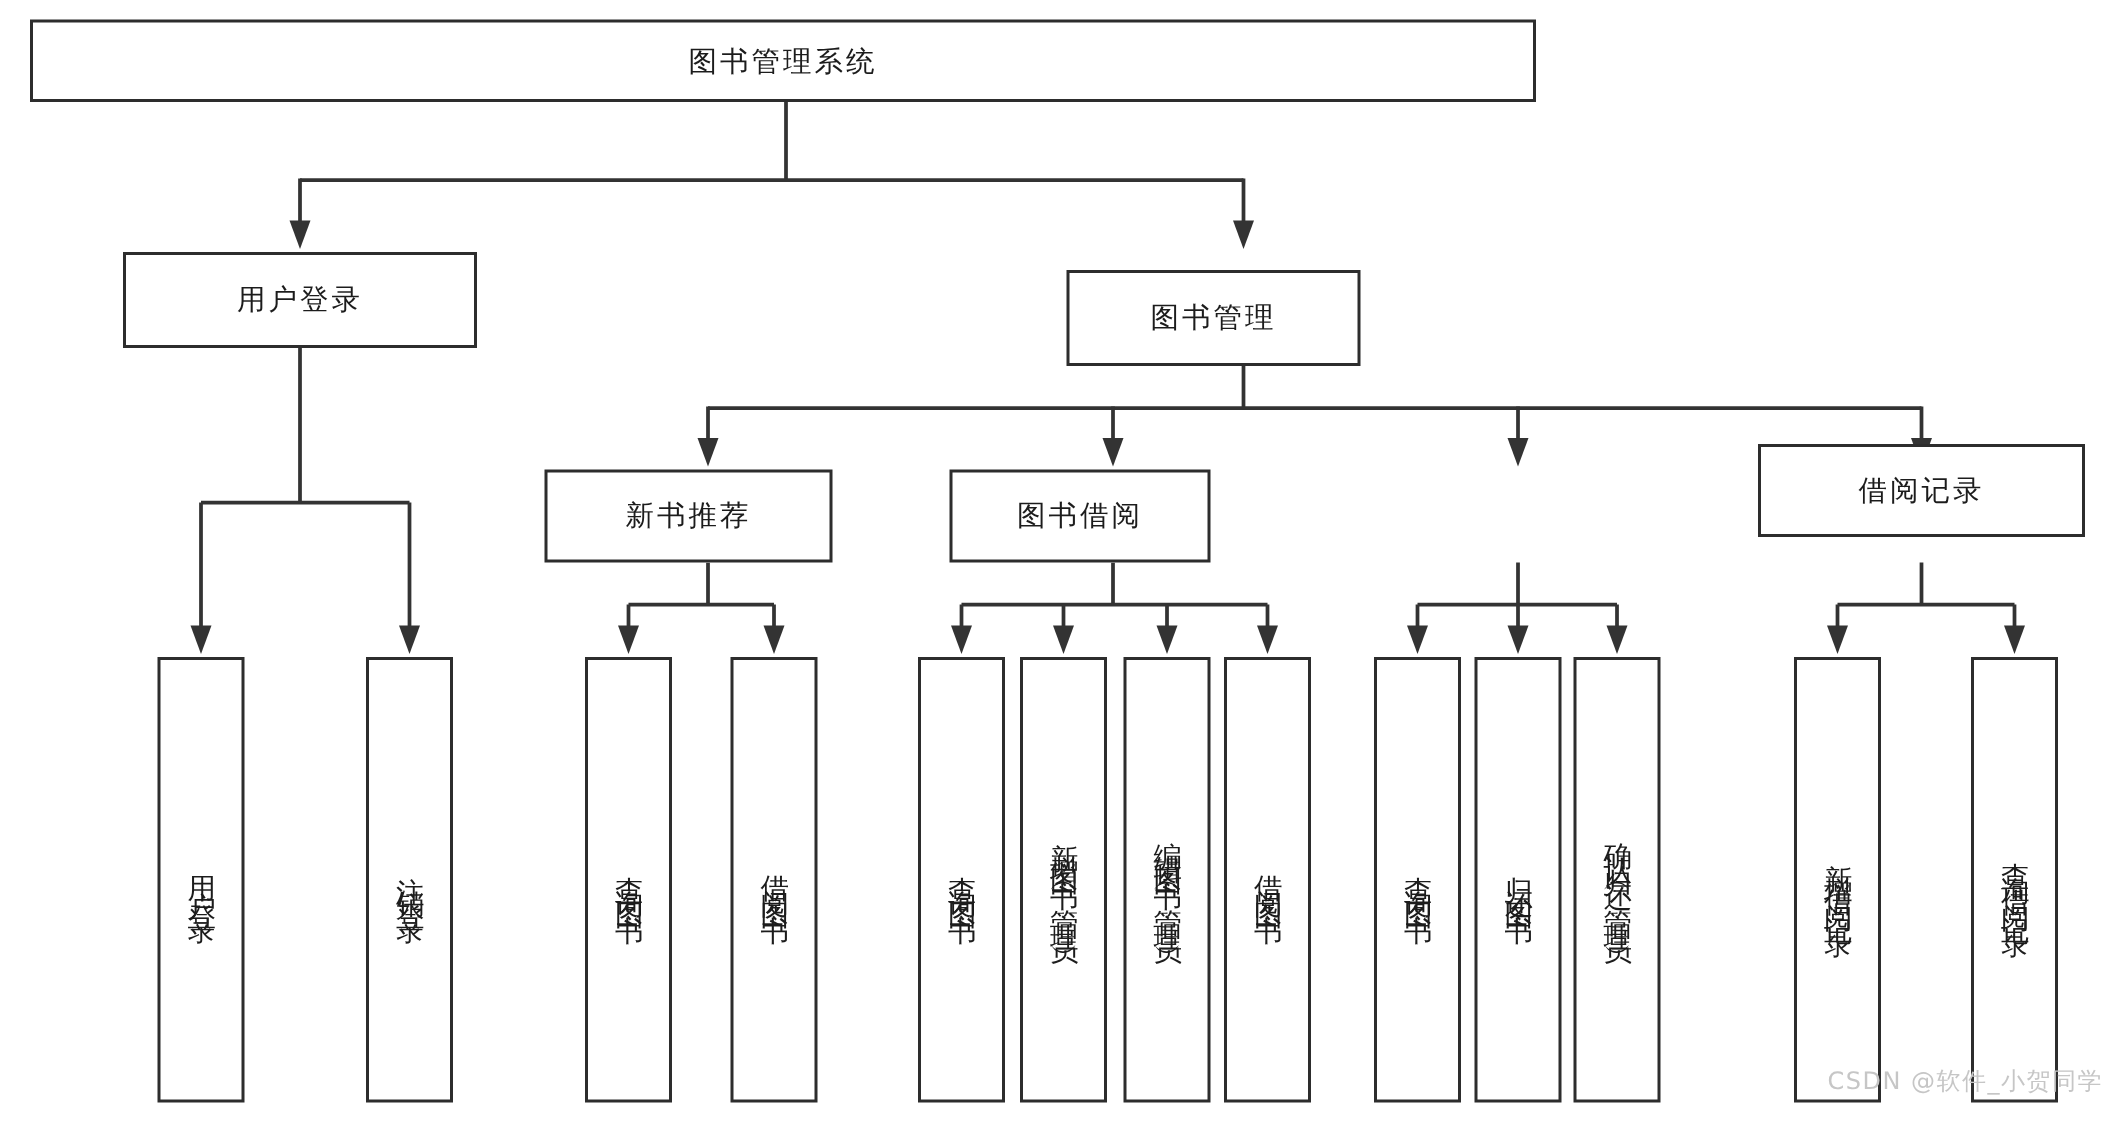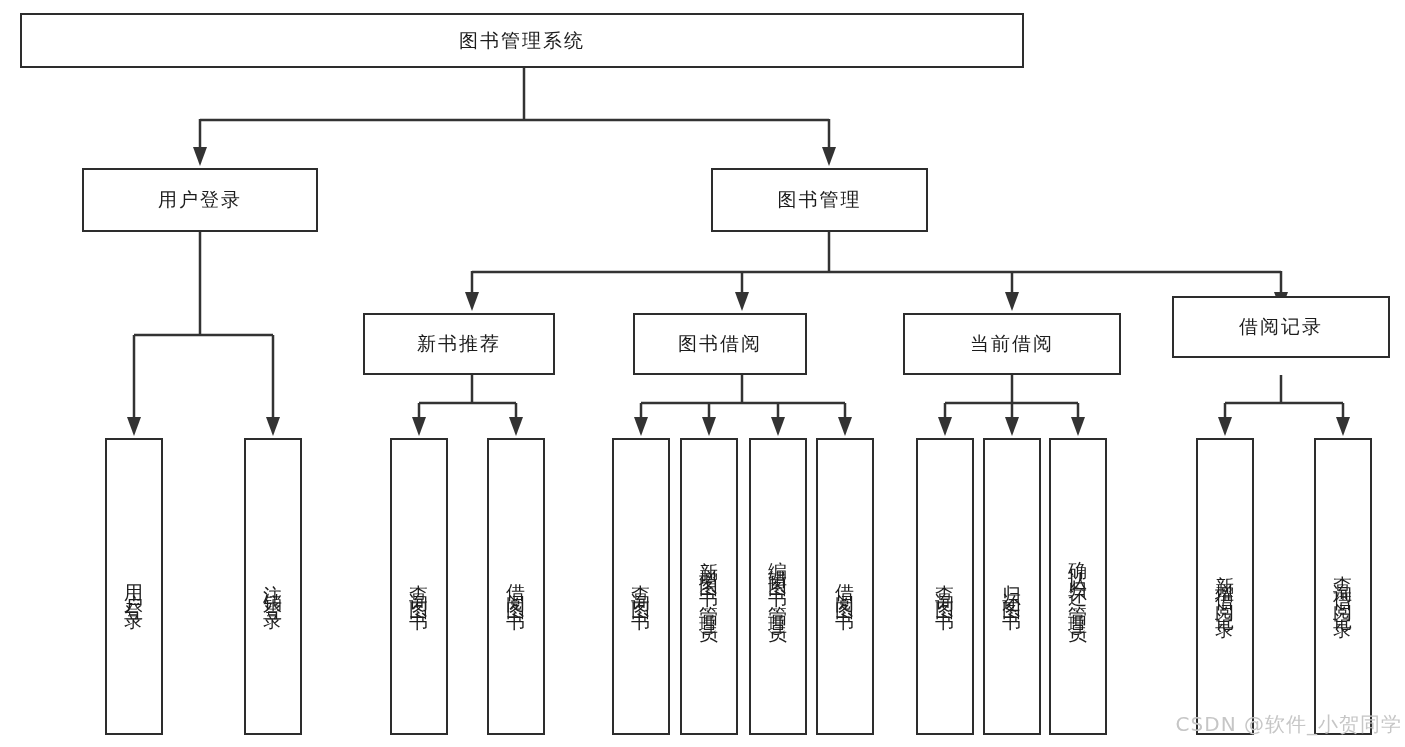--- a/index.html
+++ b/index.html
@@ -45,21 +45,21 @@
   .node-v .vtext {
     writing-mode: vertical-rl;
     letter-spacing: 9px;
     line-height: 1;
     max-height: 288px;
   }
   #watermark {
     position: absolute;
     right: 3px;
     top: 711px;
-    font-size: 20px;
+    font-size: 16px;
     letter-spacing: 1px;
     color: #c6c6c6;
     white-space: nowrap;
     z-index: 5;
   }
   .stroke {
     stroke: #333333;
     stroke-width: 2.5;
     fill: none;
   }
@@ -145,25 +145,24 @@
       <path class="stroke" d="M1225 403 V422"></path>
       <path class="stroke" d="M1343 403 V422"></path>
       <polygon class="arrow" points="1218,417 1232,417 1225,436"></polygon>
       <polygon class="arrow" points="1336,417 1350,417 1343,436"></polygon>
     </g>
   </svg>
 
   <div class="node node-h" style="left:20px;top:13px;width:1004px;height:55px">图书管理系统</div>
 
   <div class="node node-h" style="left:82px;top:168px;width:236px;height:64px">用户登录</div>
-  <div class="node node-h" style="left:711px;top:168px;width:217px;height:64px">图书管理</div>
+  <div class="node node-h" style="left:711px;top:180px;width:196px;height:64px">图书管理</div>
 
   <div class="node node-h" style="left:363px;top:313px;width:192px;height:62px">新书推荐</div>
   <div class="node node-h" style="left:633px;top:313px;width:174px;height:62px">图书借阅</div>
-  <div class="node node-h" style="left:903px;top:313px;width:218px;height:62px">当前借阅</div>
   <div class="node node-h" style="left:1172px;top:296px;width:218px;height:62px">借阅记录</div>
 
   <div class="node node-v" style="left:105px">
     <span class="vtext">用户登录</span>
   </div>
   <div class="node node-v" style="left:244px">
     <span class="vtext">注销登录</span>
   </div>
 
   <div class="node node-v" style="left:390px">

